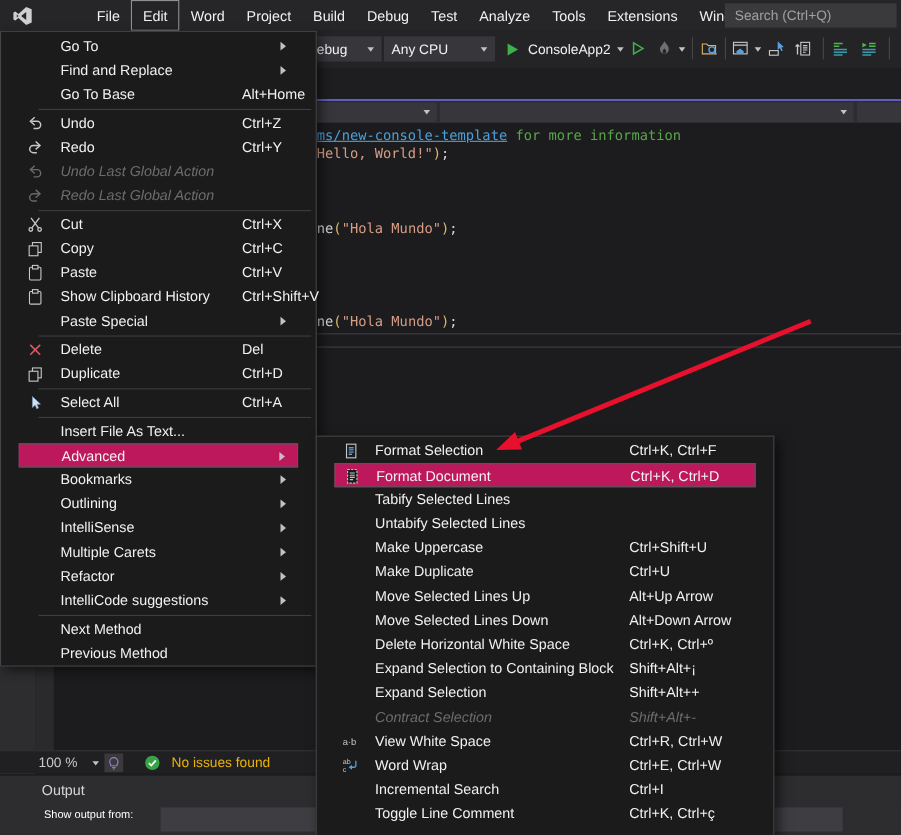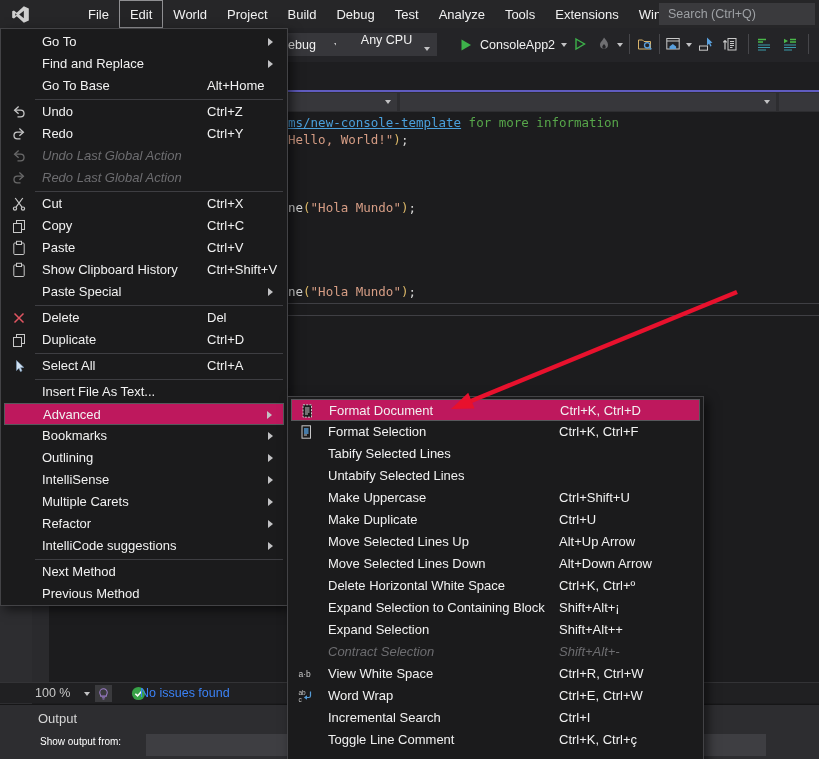--- a/index.html
+++ b/index.html
@@ -17,21 +17,21 @@
   .search-ph { color:#9da0a4; font-size:12.5px; }
 
   
   .toolbar { position:absolute; left:0; top:28px; width:819px; height:34px; background:#242427; z-index:5; }
   .combo { position:absolute; top:5px; height:23px; background:#37373b; color:#f1f1f1; font-size:12.5px;
     display:flex; align-items:center; padding:0 7px; }
   .combo .caret { margin-left:auto; }
   .caret { width:0; height:0; border-left:3.5px solid transparent; border-right:3.5px solid transparent; border-top:4.5px solid #c2c2c4; display:inline-block; }
   .combo-config { left:253px; width:94px; }
   .combo-config .combo-text { padding-left:19px; }
-  .combo-platform { left:336px; width:101px;flex-direction:column; }
+  .combo-platform { left:349px; width:101px; }
   .run-group { position:absolute; left:458px; top:5px; height:23px; display:flex; align-items:center; gap:6px; color:#f1f1f1; font-size:12.5px; }
   .icon16 { width:16px; height:16px; display:inline-block; }
   .icon16 svg { width:16px; height:16px; display:block; }
   .tb-btn { position:absolute; top:8px; width:18px; height:18px; display:inline-block; }
   .tb-btn svg { width:16px; height:16px; }
   .tb-sep { position:absolute; top:6px; width:1px; height:20px; background:#46464a; }
   .tb-caret { position:absolute; top:15px; }
 
   
   .tabwell { position:absolute; left:0; top:62px; width:819px; height:28px; background:#1e1e20; }
@@ -56,33 +56,33 @@
   .left-margin { position:absolute; left:0; top:604px; width:32px; height:155px; background:#2d2d30; }
   .gutter-strip { position:absolute; left:32px; top:604px; width:17px; height:78px; background:#2a2a2d; }
 
   .zoombar { position:absolute; left:0; top:682px; width:819px; height:21px; background:#202022; border-top:1px solid #333336; color:#c8c8c8; font-size:12.5px; }
   .zoom-label { position:absolute; left:35px; top:3px; }
   .zoom-caret { position:absolute; left:84px; top:9px; }
   .ic-badge { position:absolute; left:95px; top:2px; width:17px; height:17px; background:#3a3a3d; display:flex; align-items:center; justify-content:center; }
   .ic-badge svg { width:13px; height:13px; }
   .check-badge { position:absolute; left:131px; top:3px; width:15px; height:15px; }
   .check-badge svg { width:15px; height:15px; }
-  .status-msg { position:absolute; left:140px; top:3px; color:#3b82f6; }
+  .status-msg { position:absolute; left:156px; top:3px; color:#eab308; }
 
   .output-panel { position:absolute; left:0; top:704px; width:819px; height:55px; background:#2d2d30; border-top:1px solid #161617; }
   .output-title { position:absolute; left:38px; top:6px; color:#d6d6d6; font-size:13px; }
   .output-row { position:absolute; left:0; top:24px; width:819px; height:31px; background:#2d2d30; }
   .sof-label { position:absolute; left:40px; top:7px; color:#ffffff; font-size:10px; }
   .sof-combo { position:absolute; left:146px; top:5px; width:620px; height:22px; background:#3e3e42; }
 
   
   .menu { position:absolute; background:#1b1b1c; border:1px solid #434346; box-shadow:4px 4px 10px rgba(0,0,0,.55); padding:2px 0; }
   .edit-menu { left:0; top:28px; width:288px; height:578px; z-index:50; }
   .submenu { left:287px; top:396px; width:417px; height:400px; z-index:55; }
-  .mi { position:relative; height:22px; margin:0 3px; color:#f1f1f1; font-size:13px; cursor:default; }
+  .mi { position:relative; height:22px; margin:0 16px; color:#f1f1f1; font-size:13px; cursor:default; }
   .mi.disabled { color:#6d6d70;font-style:italic; }
   .mi.disabled .mi-icon { opacity:.45; }
   .mi.highlighted { background:#be185d; border:1px solid #58585c; }
   .mi-icon { position:absolute; left:7px; top:3px; width:16px; height:16px; }
   .mi-icon svg { width:16px; height:16px; display:block; }
   .mi-label { position:absolute; top:3px; }
   .edit-menu .mi-label { left:38px; }
   .submenu .mi-label { left:37px; }
   .mi-shortcut { position:absolute; top:3px; }
   .edit-menu .mi-shortcut { left:203px; }
@@ -99,21 +99,21 @@
 
   <div class="titlebar">
     <span class="vs-logo">
       <svg viewBox="0 0 16 16">
           <path fill="#cfcfcf" fill-rule="evenodd" d="M10.8 1.1 15 2.9v10.2l-4.2 1.8-6-5.4-2.3 1.9-1.5-.7V5.3l1.5-.7 2.3 1.9 6-5.4zM3.6 6.9v2.2L4.9 8 3.6 6.9zm3.3 1.1 3.9 3.1V4.9L6.9 8z"></path>
         </svg>
     </span>
     <nav class="menubar" id="menubar">
         <span class="mb-item">File</span>
         <span class="mb-item open">Edit</span>
-        <span class="mb-item">World</span>
+        <span class="mb-item">Word</span>
         <span class="mb-item">Project</span>
         <span class="mb-item">Build</span>
         <span class="mb-item">Debug</span>
         <span class="mb-item">Test</span>
         <span class="mb-item">Analyze</span>
         <span class="mb-item">Tools</span>
         <span class="mb-item">Extensions</span>
         <span class="mb-item">Window</span>
         <span class="mb-item">Help</span>
       </nav>
@@ -431,40 +431,40 @@
         <span class="mi-icon"></span>
         <span class="mi-label">Next Method</span>
       </div>
       <div class="mi">
         <span class="mi-icon"></span>
         <span class="mi-label">Previous Method</span>
       </div>
     </div>
 
   <div class="menu submenu" id="advanced-submenu">
-      <div class="mi highlighted">
-        <span class="mi-icon">
-          <svg viewBox="0 0 16 16">
-            <rect x="4" y="1.8" width="8.5" height="12.4" fill="#1b1b1c" stroke="#c8c8c8" stroke-dasharray="2 1.2"></rect>
-            <path d="M6 5h4.5M6 7h4.5M6 9h4.5M6 11h3" stroke="#c8c8c8"></path>
-          </svg>
-        </span>
-        <span class="mi-label">Format Document</span>
-        <span class="mi-shortcut">Ctrl+K, Ctrl+D</span>
-      </div>
       <div class="mi">
         <span class="mi-icon">
           <svg viewBox="0 0 16 16">
             <rect x="4" y="1.8" width="8.5" height="12.4" fill="#1b1b1c" stroke="#c8c8c8"></rect>
             <path d="M6 5h4.5M6 7h4.5M6 9h4.5" stroke="#569cd6" stroke-width="1.3"></path>
             <path d="M6 11h3" stroke="#c8c8c8"></path>
           </svg>
         </span>
         <span class="mi-label">Format Selection</span>
         <span class="mi-shortcut">Ctrl+K, Ctrl+F</span>
+      </div>
+      <div class="mi highlighted">
+        <span class="mi-icon">
+          <svg viewBox="0 0 16 16">
+            <rect x="4" y="1.8" width="8.5" height="12.4" fill="#1b1b1c" stroke="#c8c8c8" stroke-dasharray="2 1.2"></rect>
+            <path d="M6 5h4.5M6 7h4.5M6 9h4.5M6 11h3" stroke="#c8c8c8"></path>
+          </svg>
+        </span>
+        <span class="mi-label">Format Document</span>
+        <span class="mi-shortcut">Ctrl+K, Ctrl+D</span>
       </div>
       <div class="mi">
         <span class="mi-icon"></span>
         <span class="mi-label">Tabify Selected Lines</span>
       </div>
       <div class="mi">
         <span class="mi-icon"></span>
         <span class="mi-label">Untabify Selected Lines</span>
       </div>
       <div class="mi">

